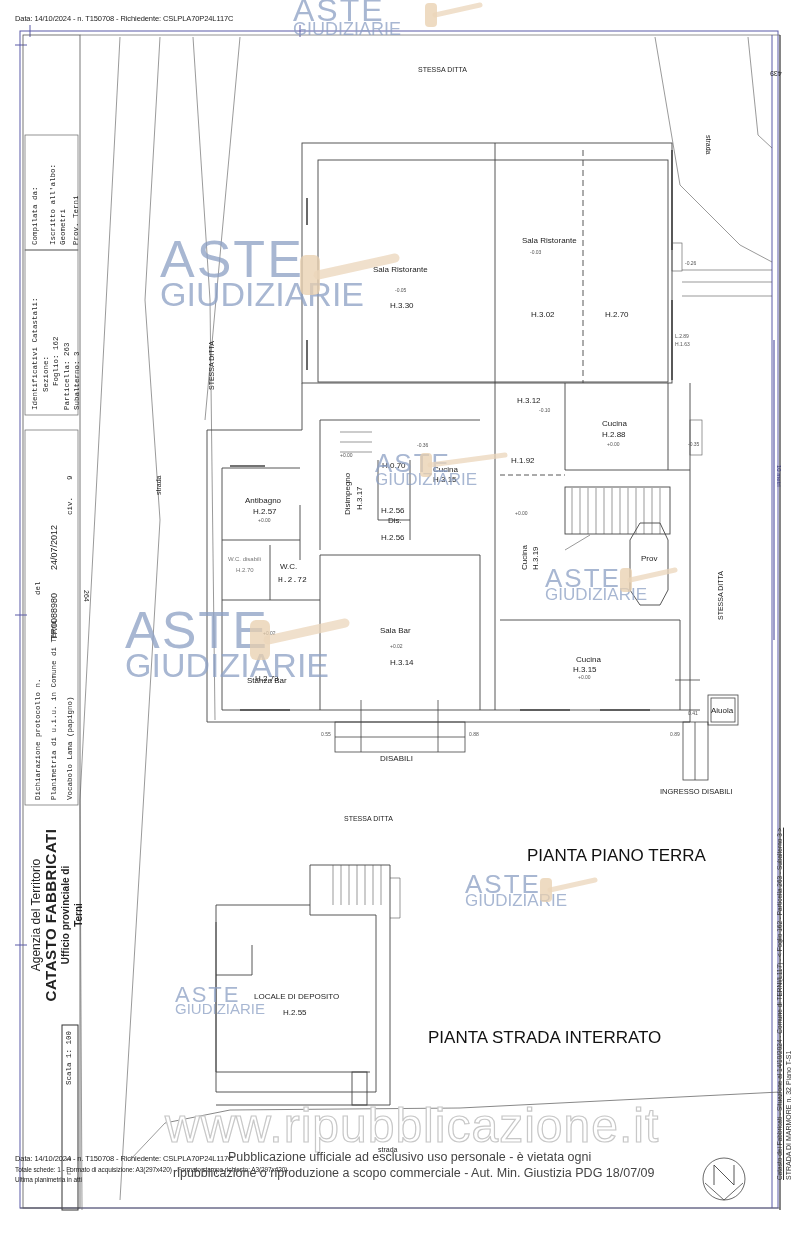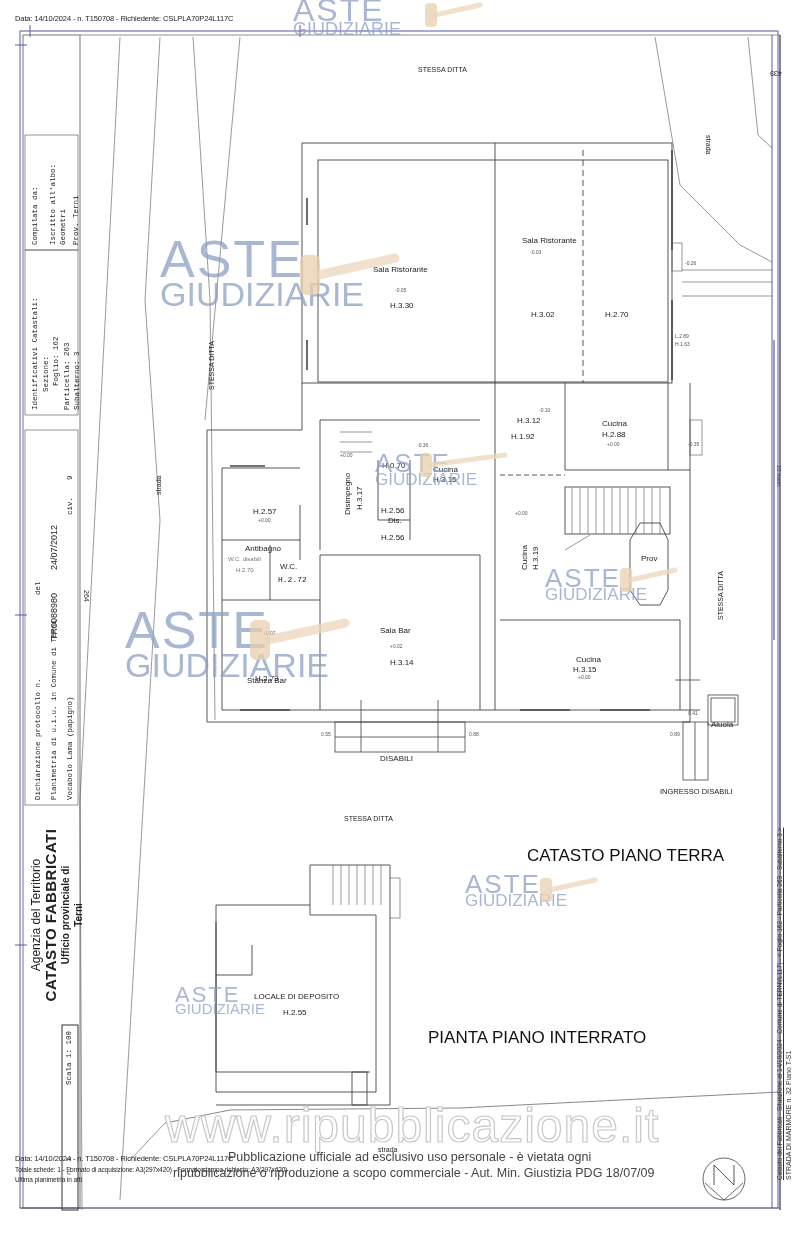--- a/index.html
+++ b/index.html
@@ -207,58 +207,58 @@
 <div class="abs lbl rot-l" style="left:208px;top:390px;font-size:7px;">STESSA DITTA</div>
 <div class="abs lbl rot-l" style="left:717px;top:620px;font-size:7px;">STESSA DITTA</div>
 <div class="abs lbl" style="left:344px;top:815px;font-size:7px;">STESSA DITTA</div>
 <div class="abs lbl rot-l" style="left:155px;top:495px;font-size:7px;">strada</div>
 <div class="abs lbl" style="left:712px;top:135px;font-size:7px;transform:rotate(90deg);transform-origin:left top;">strada</div>
 <div class="abs lbl" style="left:378px;top:1146px;font-size:7px;">strada</div>
 <div class="abs lbl" style="left:90px;top:590px;font-size:7px;transform:rotate(90deg);transform-origin:left top;">264</div>
 <div class="abs lbl" style="left:770px;top:70px;font-size:7px;transform:rotate(180deg);">439</div>
 <div class="abs lbl" style="left:380px;top:754px;">DISABILI</div>
 <div class="abs lbl" style="left:660px;top:787px;font-size:7.5px;">INGRESSO DISABILI</div>
-<div class="abs lbl" style="left:711px;top:706px;margin-top:14px;">Aiuola</div>
+<div class="abs lbl" style="left:711px;top:706px;">Aiuola</div>
 <div class="abs lbl" style="left:782px;top:465px;font-size:6px;color:#33337a;transform:rotate(90deg);transform-origin:left top;">10 metri</div>
 
-<div class="abs big" style="left:527px;top:846px;">CATASTO PIANO TERRA</div>
-<div class="abs big" style="left:428px;top:1028px;">PIANTA PIANO INTERRATO</div>
+<div class="abs big" style="left:527px;top:846px;">PIANTA PIANO TERRA</div>
+<div class="abs big" style="left:428px;top:1028px;">PIANTA STRADA INTERRATO</div>
 
 <div class="abs lbl" style="left:373px;top:265px;">Sala Ristorante</div>
 <div class="abs tiny" style="left:395px;top:287px;">-0.05</div>
 <div class="abs lbl" style="left:390px;top:301px;">H.3.30</div>
 
 <div class="abs lbl" style="left:522px;top:236px;">Sala Ristorante</div>
 <div class="abs tiny" style="left:530px;top:249px;">-0.03</div>
 <div class="abs lbl" style="left:531px;top:310px;">H.3.02</div>
 <div class="abs lbl" style="left:605px;top:310px;">H.2.70</div>
 
-<div class="abs lbl" style="left:517px;top:416px;">H.3.12</div>
+<div class="abs lbl" style="left:517px;top:396px;">H.3.12</div>
 <div class="abs tiny" style="left:539px;top:407px;">-0.10</div>
 
 <div class="abs lbl" style="left:602px;top:419px;">Cucina</div>
 <div class="abs lbl" style="left:602px;top:430px;">H.2.88</div>
 <div class="abs tiny" style="left:607px;top:441px;">+0.00</div>
 
-<div class="abs lbl" style="left:511px;top:432px;">H.1.92</div>
+<div class="abs lbl" style="left:511px;top:456px;">H.1.92</div>
 
 <div class="abs lbl" style="left:433px;top:465px;">Cucina</div>
 <div class="abs lbl" style="left:433px;top:475px;">H.3.15</div>
 
 <div class="abs lbl" style="left:382px;top:461px;">H.0.70</div>
 
 <div class="abs lbl rot-l" style="left:343px;top:515px;">Disimpegno</div>
 <div class="abs lbl rot-l" style="left:355px;top:510px;">H.3.17</div>
 <div class="abs tiny" style="left:340px;top:452px;">+0.00</div>
 
 <div class="abs lbl" style="left:381px;top:506px;">H.2.56</div>
 <div class="abs lbl" style="left:388px;top:516px;">Dis.</div>
 <div class="abs lbl" style="left:381px;top:533px;">H.2.56</div>
 
-<div class="abs lbl" style="left:245px;top:496px;margin-top:48px;">Antibagno</div>
+<div class="abs lbl" style="left:245px;top:496px;">Antibagno</div>
 <div class="abs lbl" style="left:253px;top:507px;">H.2.57</div>
 <div class="abs tiny" style="left:258px;top:517px;">+0.00</div>
 
 <div class="abs lbl" style="left:228px;top:556px;font-size:6px;color:#777;">W.C. disabili</div>
 <div class="abs lbl" style="left:236px;top:567px;font-size:6px;color:#777;">H.2.70</div>
 
 <div class="abs lbl" style="left:280px;top:562px;">W.C.</div>
 <div class="abs lbl" style="left:278px;top:575px;font-family:Liberation Mono, monospace;">H.2.72</div>
 
 <div class="abs lbl rot-l" style="left:520px;top:570px;">Cucina</div>

